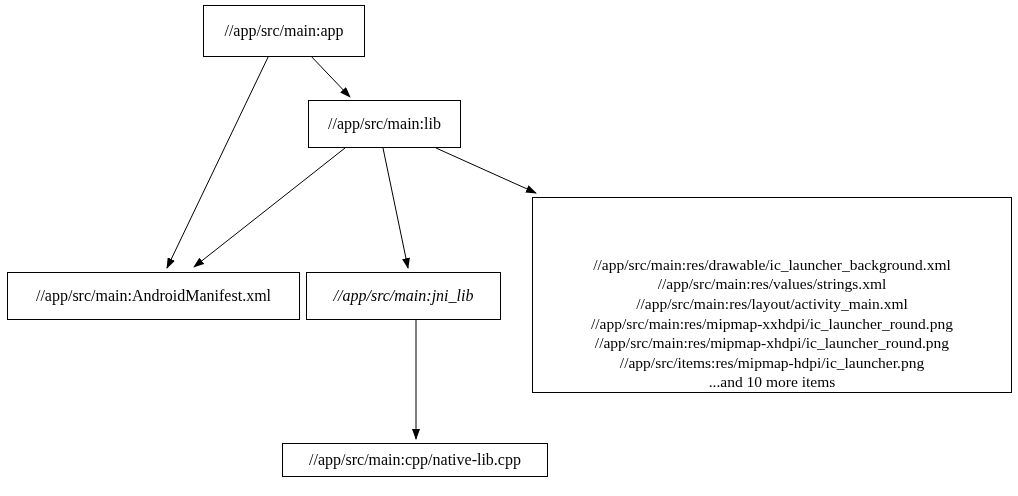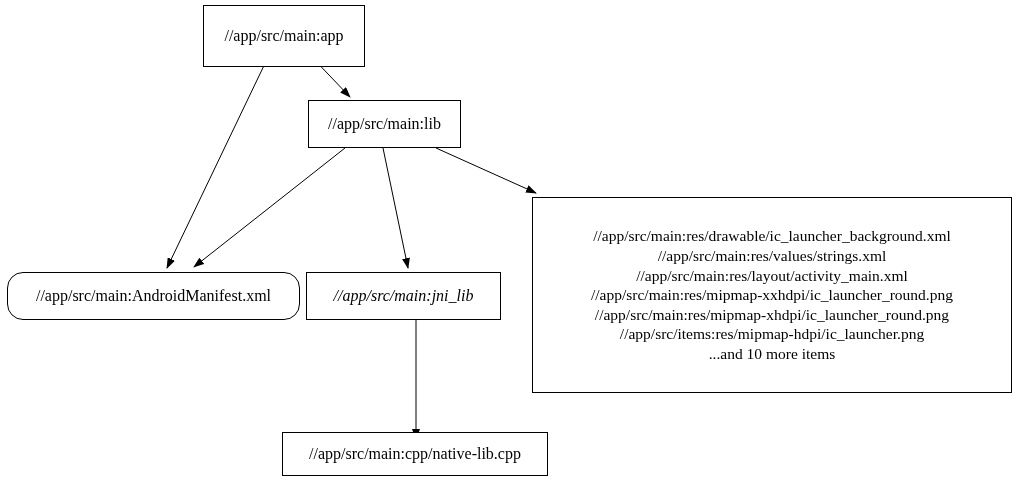--- a/index.html
+++ b/index.html
@@ -44,26 +44,26 @@
   .node.multi {
     flex-direction: column;
     justify-content: center;
     font-size: 15.5px;
   }
   .node.multi .res-line {
     line-height: 19.6px;
     white-space: nowrap;
   }
   
-  #node-app      { left: 203px; top: 5px;   width: 162px; height: 62px; }
+  #node-app      { left: 203px; top: 5px;   width: 162px; height: 52px; }
   #node-lib      { left: 308px; top: 100px; width: 153px; height: 48px; }
-  #node-manifest { left: 7px;   top: 272px; width: 293px; height: 48px; border-radius: 16px; }
+  #node-manifest { left: 7px;   top: 272px; width: 293px; height: 48px; }
   #node-jni-lib  { left: 306px; top: 272px; width: 195px; height: 48px; font-style: italic; }
-  #node-resources{ left: 532px; top: 197px; width: 480px; height: 196px; }
-  #node-cpp      { left: 282px; top: 432px; width: 266px; height: 44px; }
+  #node-resources{ left: 532px; top: 197px; width: 480px; height: 196px; justify-content: flex-end; }
+  #node-cpp      { left: 282px; top: 443px; width: 266px; height: 34px; }
 </style>
 </head>
 <body>
 
 <div class="canvas">
 
   <svg class="edges" width="1018" height="496" viewBox="0 0 1018 496" xmlns="http://www.w3.org/2000/svg">
     <defs>
       <marker id="arrow" markerWidth="11" markerHeight="8" refX="10" refY="4" orient="auto" markerUnits="userSpaceOnUse">
         <path d="M0,0 L11,4 L0,8 Z" fill="#000000"></path>

